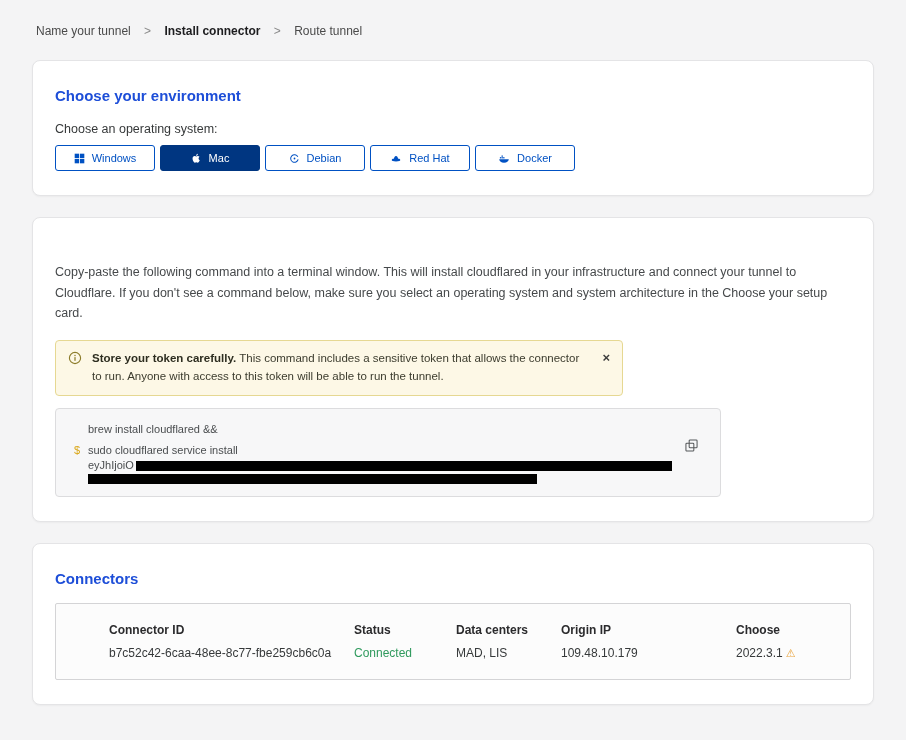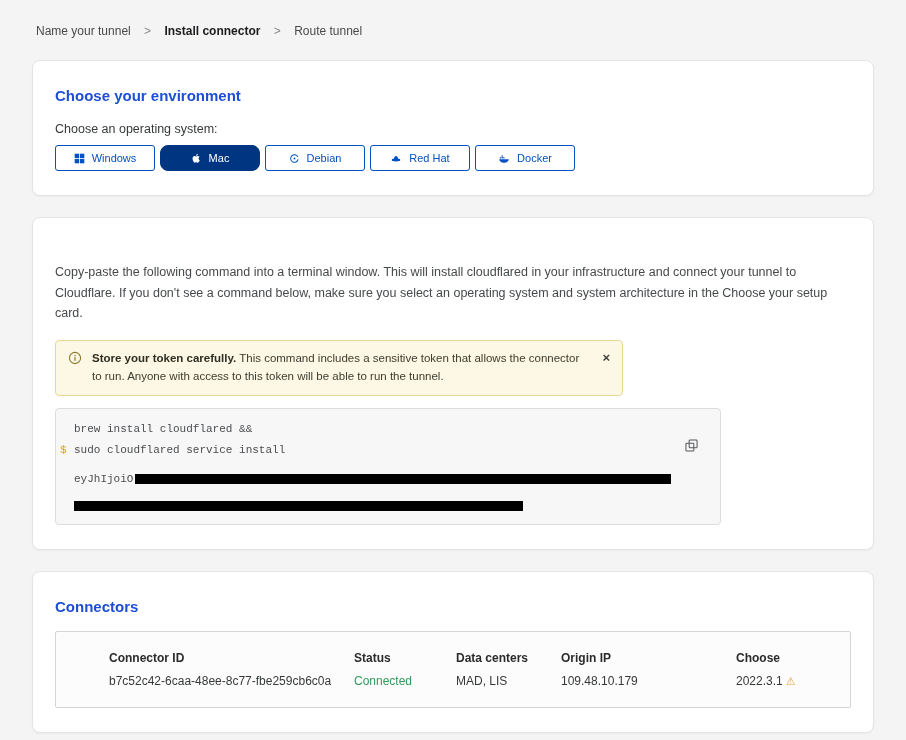--- a/index.html
+++ b/index.html
@@ -43,21 +43,21 @@
     width: 100px; height: 26px;
     background: #ffffff;
     border: 1px solid #0051c3;
     border-radius: 3px;
     color: #0051c3;
     font-family: "Liberation Sans", sans-serif;
     font-size: 11px;
     cursor: pointer;
     padding: 0;
   }
-  .os-btn.selected { background: #003681; border-color: #003681; color: #ffffff; border-radius: 8px; }
+  .os-btn.selected { background: #003681; border-color: #003681; color: #ffffff; }
   .os-btn .icon { display: inline-flex; align-items: center; }
   .os-btn svg { display: block; }
 
   
   .desc {
     margin: 18px 0 0 0;
     font-size: 12.5px;
     line-height: 1.65;
     color: #46494b;
   }
@@ -85,32 +85,32 @@
     padding: 2px; line-height: 1;
   }
 
   .code-block {
     position: relative;
     margin-top: 12px;
     width: 666px;
     background: #f7f7f8;
     border: 1px solid #dcdcde;
     border-radius: 4px;
-    padding: 12px 40px 12px 18px;
-    font-family: Liberation Mono, monospace;
+    padding: 12px 40px 12px 32px;
+    font-family: Liberation Sans, sans-serif;
     font-size: 11px;
     color: #4a4d4f;
   }
   .code-line { position: relative; line-height: 16px; white-space: nowrap; }
   .code-line.first { margin-bottom: 5px; }
   .code-line .prompt {
     position: absolute; left: -14px; top: 0;
     color: #d9a514;
   }
-  .token-line { line-height: 11px; margin-top: 16px; }
+  .token-line { line-height: 11px; margin-top: 2px; }
   .redact {
     display: inline-block;
     background: #000000;
     height: 10px;
     vertical-align: middle;
   }
   .redact.bar1 { width: 536px; margin-left: 2px; }
   .redact.bar2 { width: 449px; }
   .copy-btn {
     position: absolute; right: 22px; top: 30px;

